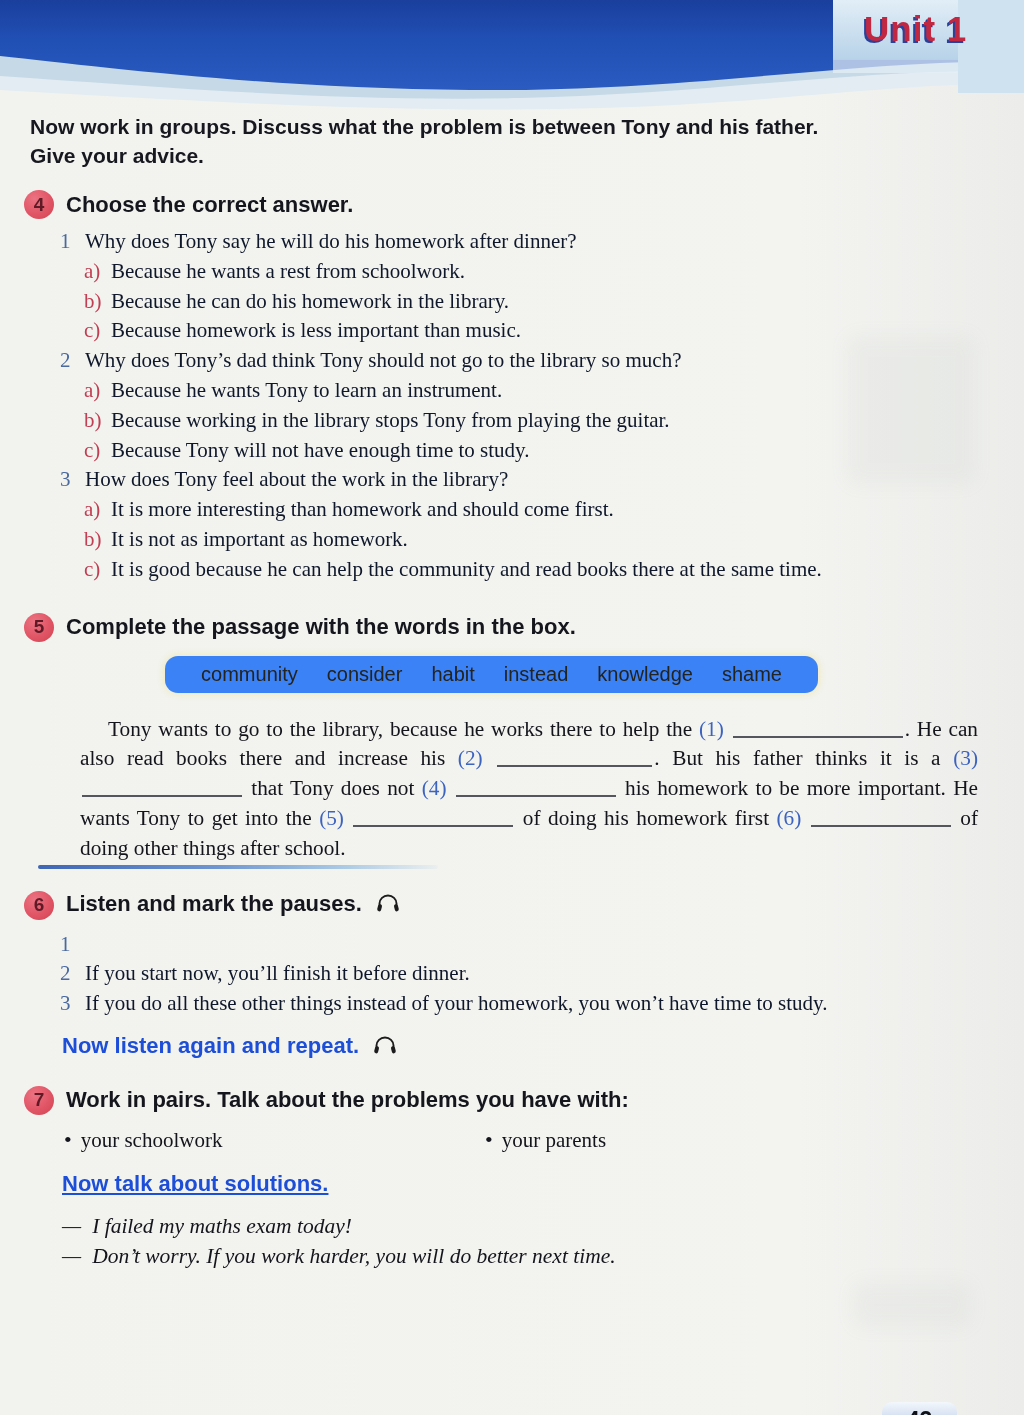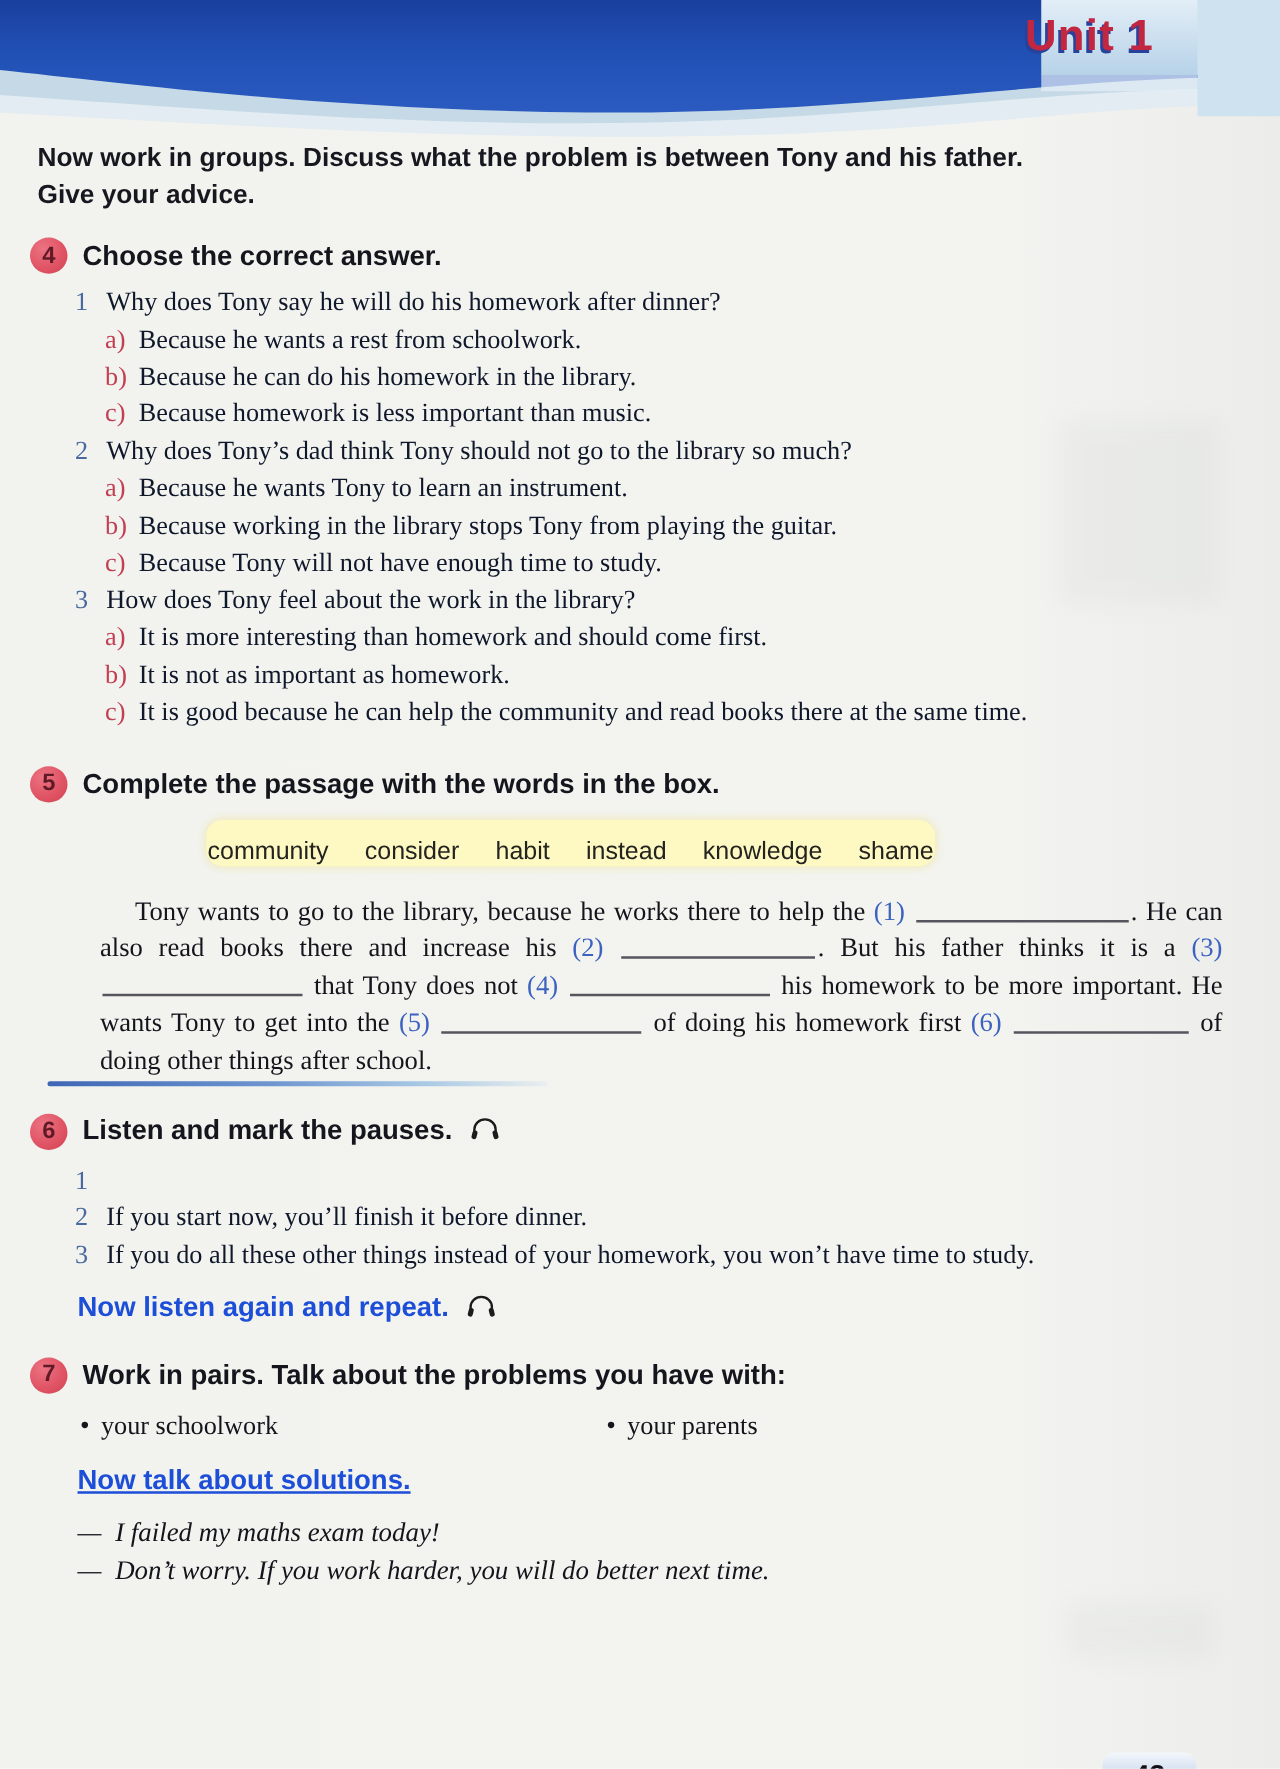--- a/index.html
+++ b/index.html
@@ -3,21 +3,21 @@
 <meta charset="utf-8">
 <style>
   html,body{margin:0;padding:0;}
   body{
     width:1024px;height:1415px;position:relative;overflow:hidden;
     background:linear-gradient(to right,#f2f3ef 0%,#f3f4f0 78%,#ecedea 100%);
     font-family:"Liberation Serif",serif;color:#14141c;
   }
   .header-svg{position:absolute;top:0;left:0;display:block;}
   .unit-label{
-    position:absolute;top:9px;left:820px;
+    position:absolute;top:9px;left:864px;
     font-family:"Liberation Sans",sans-serif;font-weight:bold;font-size:35px;
     color:#c22742;text-shadow:-2px 2px 0 #27429b;letter-spacing:1px;
   }
   .content{position:absolute;top:113px;left:0;width:1024px;}
   .intro{margin-left:30px;width:910px;font-family:"Liberation Sans",sans-serif;
     font-weight:bold;font-size:21px;line-height:28.5px;color:#17171f;}
   .ex-header{display:flex;align-items:center;margin-left:24px;gap:12px;}
   .numcircle{
     width:30px;height:29px;border-radius:50%;flex:0 0 auto;
     background:radial-gradient(circle at 35% 30%,#ec7382 0%,#e05566 55%,#d2414f 100%);
@@ -25,23 +25,23 @@
     display:flex;align-items:center;justify-content:center;
   }
   .ex-title{font-family:"Liberation Sans",sans-serif;font-weight:bold;font-size:22px;color:#15151d;}
   .qlist{margin-top:8px;}
   .qrow{display:flex;margin-left:60px;font-size:21px;line-height:29.8px;}
   .qnum{width:25px;flex:0 0 auto;color:#49699f;}
   .qtext{color:#0f172a;}
   .orow{display:flex;margin-left:84px;font-size:21px;line-height:29.8px;}
   .olet{width:27px;flex:0 0 auto;color:#c23f53;}
   .wordbox{
-    margin:14px 0 0 165px;width:583px;height:37px;border-radius:13px;
-    background:#fef9c3;box-shadow:0 0 6px 2px rgba(238,228,160,.55);
-    display:flex;align-items:flex-end;justify-content:center;gap:29px;
+    margin:14px 0 0 165px;width:653px;height:37px;border-radius:13px;
+    background:#3b82f6;box-shadow:0 0 6px 2px rgba(238,228,160,.55);
+    display:flex;align-items:center;justify-content:center;gap:29px;
     font-family:"Liberation Sans",sans-serif;font-size:20px;color:#23231f;
   }
   .passage{
     margin:22px 0 0 80px;width:898px;font-size:21.3px;line-height:29.8px;
     text-align:justify;text-indent:28px;color:#14141c;
   }
   .passage .marker{color:#3c63c0;}
   .passage .blank{
     display:inline-block;height:15px;border-bottom:2px solid #55555e;
     vertical-align:baseline;margin:0 2px -2px 2px;

